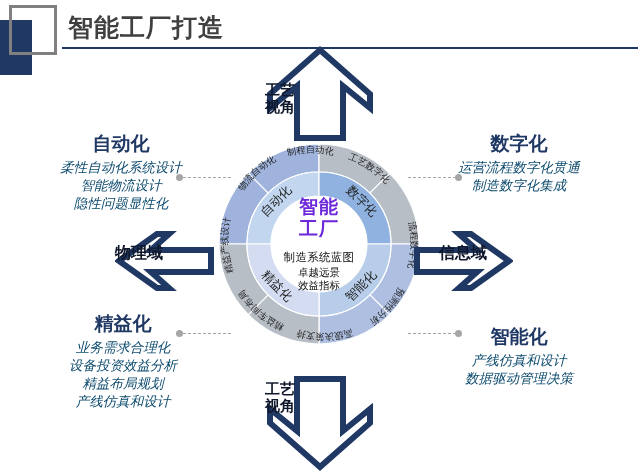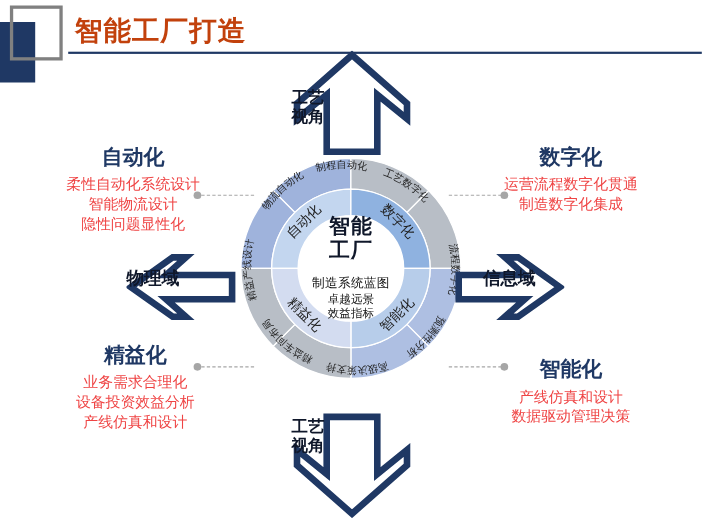--- a/index.html
+++ b/index.html
@@ -14,54 +14,54 @@
   .logo-outline{
     position:absolute;left:9px;top:5px;width:42px;height:44px;
     border:3px solid #808080;background:transparent;z-index:3;
   }
   .logo-fill{
     position:absolute;left:0px;top:20px;width:32px;height:55px;
     background:#1f3864;z-index:2;
   }
   .title{
     position:absolute;left:68px;top:11px;
-    font-size:25px;font-weight:bold;color:#c2410c;letter-spacing:1px;
+    font-size:25px;font-weight:bold;color:#404040;letter-spacing:1px;
     white-space:nowrap;
   }
   .title-rule{
     position:absolute;left:62px;top:47px;width:576px;height:2px;background:#1f3864;
   }
 
   
   .corner{position:absolute;text-align:center;line-height:1.33;}
   .corner .hd{
     font-size:19px;font-weight:bold;color:#1f3864;margin-bottom:3px;white-space:nowrap;
   }
-  .corner .ln{font-size:13.5px;color:#ef4444;white-space:nowrap;}
+  .corner .ln{font-size:13.5px;color:#0c4a6e;white-space:nowrap;font-style:italic;}
 
   #blk-auto{left:8px;top:131px;width:226px;}
   #blk-digital{right:6px;top:131px;width:226px;}
   #blk-lean{left:10px;top:311px;width:226px;}
   #blk-intel{right:6px;top:324px;width:226px;}
 
   
   .dotline{position:absolute;height:1px;border-top:1px dashed #a6a6a6;}
   .dot{position:absolute;width:7px;height:7px;border-radius:50%;background:#a6a6a6;}
 
   
   #wheel{position:absolute;left:214px;top:139px;width:210px;height:210px;}
   #wheel svg{display:block;}
 
   
   .ctr{
     position:absolute;left:214px;top:139px;width:210px;height:210px;
     display:flex;flex-direction:column;align-items:center;justify-content:center;
     pointer-events:none;
   }
-  .ctr .big{font-size:19px;font-weight:bold;color:#0f172a;line-height:1.18;letter-spacing:1px;}
+  .ctr .big{font-size:19px;font-weight:bold;color:#6d28d9;line-height:1.18;letter-spacing:1px;}
   .ctr .sub1{font-size:11.5px;font-weight:normal;color:#111;margin-top:9px;letter-spacing:.3px;}
   .ctr .sub2{font-size:10.5px;color:#111;line-height:1.22;margin-top:1px;}
 
   
   .arrow{position:absolute;}
   .arrow svg{display:block;}
   .arrowlbl{
     position:absolute;color:#0f172a;font-weight:bold;text-align:left;
     white-space:nowrap;pointer-events:none;
   }
@@ -94,20 +94,21 @@
   <div class="corner" id="blk-digital">
     <div class="hd">数字化</div>
     <div class="ln">运营流程数字化贯通</div>
     <div class="ln">制造数字化集成</div>
   </div>
 
   <div class="corner" id="blk-lean">
     <div class="hd">精益化</div>
     <div class="ln">业务需求合理化</div>
     <div class="ln">设备投资效益分析</div>
+    <div class="ln">精益布局规划</div>
     <div class="ln">产线仿真和设计</div>
   </div>
 
   <div class="corner" id="blk-intel">
     <div class="hd">智能化</div>
     <div class="ln">产线仿真和设计</div>
     <div class="ln">数据驱动管理决策</div>
   </div>
 
   <div class="dot" style="left:176px;top:174px;"></div>

